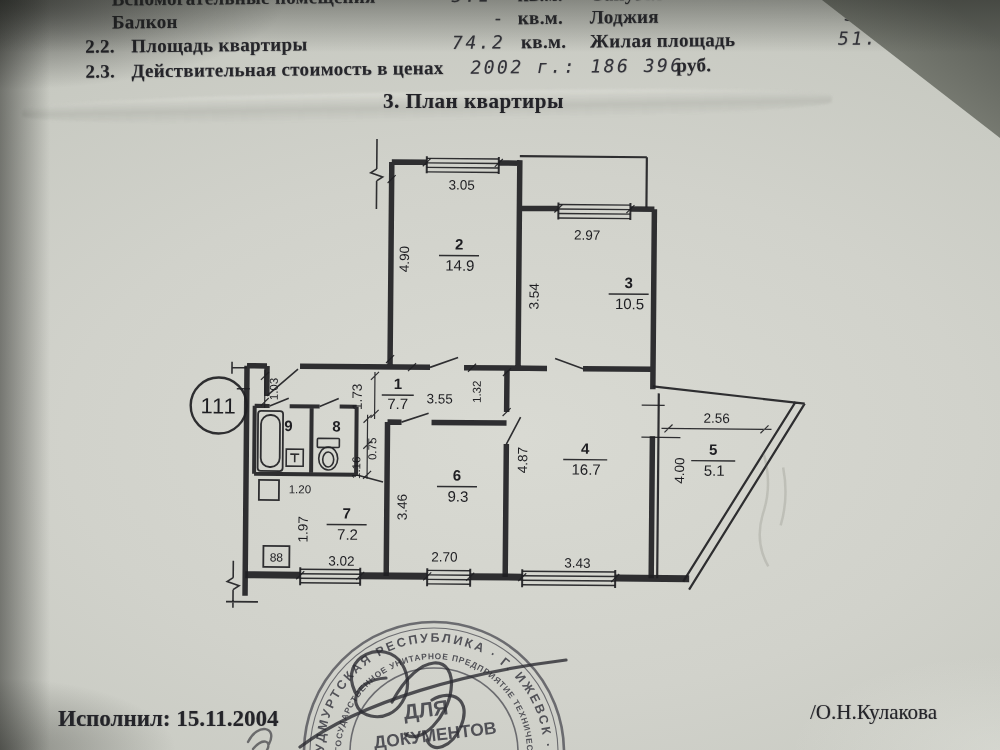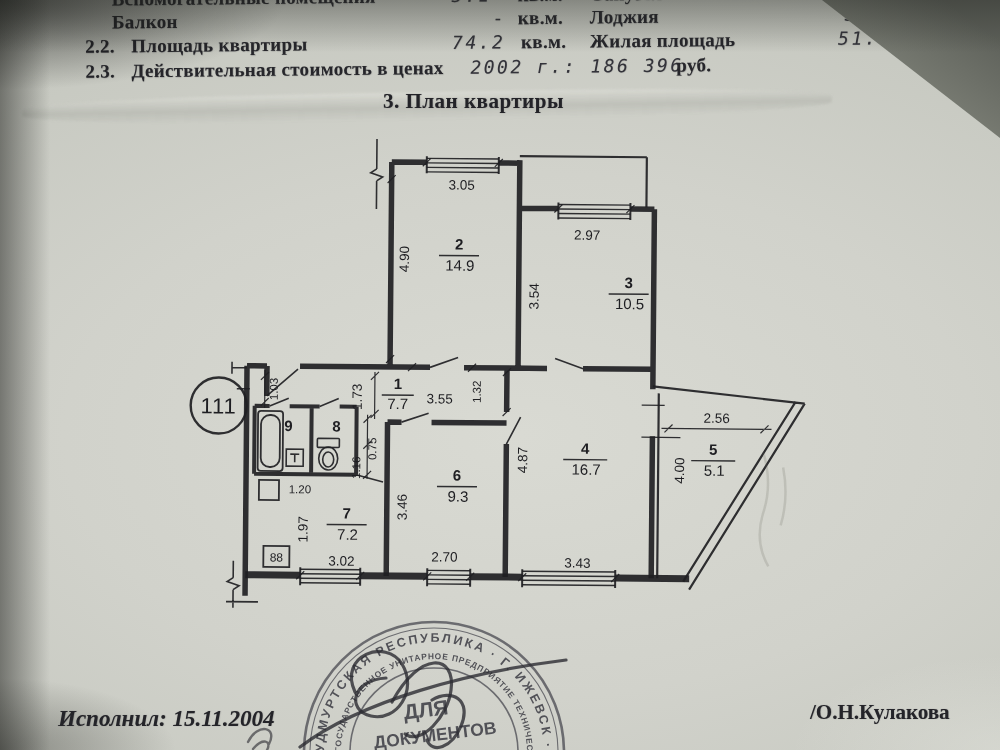--- a/index.html
+++ b/index.html
@@ -31,22 +31,22 @@
   .header{position:absolute;left:0;top:0;width:1000px;height:130px;
     transform:rotate(-0.6deg);transform-origin:60px 40px;color:#26262b;}
   .hspan{position:absolute;white-space:nowrap;}
   .lbl{font-weight:bold;font-size:19px;letter-spacing:.3px;
        text-shadow:.4px .4px .9px rgba(40,40,45,.38);}
   .val{font-family:"DejaVu Sans Mono",monospace;font-style:italic;font-size:18px;
        letter-spacing:2.5px;color:#33333a;text-shadow:.3px .3px .8px rgba(40,40,45,.3);}
   .heading{position:absolute;left:383px;top:89px;font-weight:bold;font-size:21px;
        letter-spacing:.5px;color:#232328;text-shadow:.4px .4px 1px rgba(40,40,45,.4);}
   .footer-left{position:absolute;left:58px;top:706px;font-weight:bold;font-size:23px;
-       color:#242429;text-shadow:.4px .4px 1px rgba(40,40,45,.4);font-style:italic;}
-  .footer-right{position:absolute;left:810px;top:700px;font-weight:bold;font-size:21px;
+       color:#242429;text-shadow:.4px .4px 1px rgba(40,40,45,.4);}
+  .footer-right{position:absolute;left:810px;top:700px;font-weight:normal;font-size:21px;
        color:#242429;text-shadow:.4px .4px 1px rgba(40,40,45,.4);}
   svg.plan{position:absolute;left:172px;top:120px;transform:rotate(.5deg);}
   svg.plan text{font-family:"Liberation Sans",sans-serif;fill:#1e1e22;}
   .dim{font-size:13.5px;text-anchor:middle;}
   .dim-sm{font-size:11.5px;text-anchor:middle;}
   .room-num{font-size:15px;text-anchor:middle;font-weight:bold;}
   .room-area{font-size:15px;text-anchor:middle;}
   .apt-num{font-size:22px;text-anchor:middle;letter-spacing:1px;}
   .panel-num{font-size:12px;text-anchor:middle;}
   svg.stamp{position:absolute;left:278px;top:616px;opacity:.85;}

